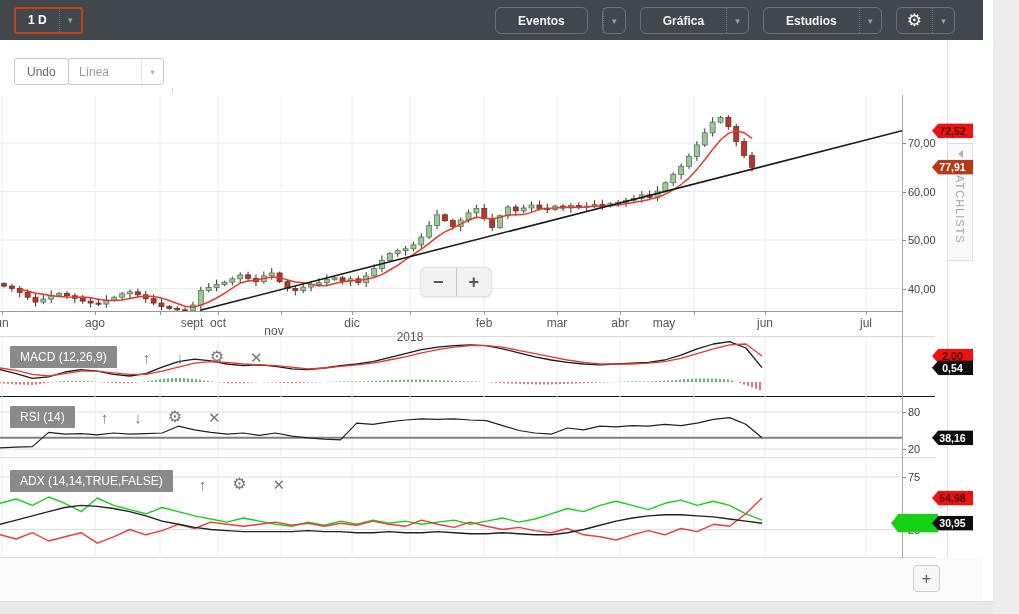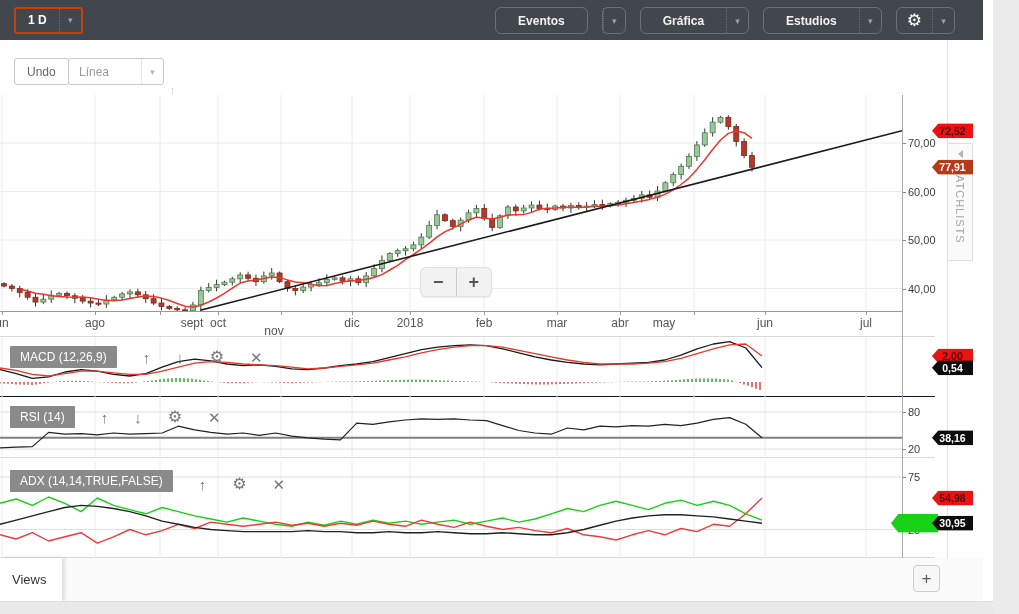--- a/index.html
+++ b/index.html
@@ -399,21 +399,21 @@
         <div class="x-label" style="left: 95px;">ago</div>
         <div class="x-tick" style="left: 160px;"></div>
         <div class="x-label" style="left: 160px; margin-left: 32px;">sept</div>
         <div class="x-tick" style="left: 218px;"></div>
         <div class="x-label" style="left: 218px;">oct</div>
         <div class="x-tick" style="left: 281px;"></div>
         <div class="x-label" style="left: 274px; margin-top: 8px;">nov</div>
         <div class="x-tick" style="left: 352px;"></div>
         <div class="x-label" style="left: 352px;">dic</div>
         <div class="x-tick" style="left: 410px;"></div>
-        <div class="x-label" style="left: 410px;">2018</div>
+        <div class="x-label" style="left: 410px; margin-top: 14px;">2018</div>
         <div class="x-tick" style="left: 484px;"></div>
         <div class="x-label" style="left: 484px;">feb</div>
         <div class="x-tick" style="left: 557px;"></div>
         <div class="x-label" style="left: 557px;">mar</div>
         <div class="x-tick" style="left: 620px;"></div>
         <div class="x-label" style="left: 620px;">abr</div>
         <div class="x-tick" style="left: 694px;"></div>
         <div class="x-label" style="left: 664px;">may</div>
         <div class="x-tick" style="left: 765px;"></div>
         <div class="x-label" style="left: 765px;">jun</div>
@@ -714,19 +714,18 @@
     <div class="axis-vline"></div>
   </div>
 
   <div class="wl-divider"></div>
   <div class="wl-tab">
     <span class="wl-arrow"></span>
     <span class="wl-text">WATCHLISTS</span>
   </div>
 
   <div class="bottombar">
-    <div class="views-tab">Views</div>
     <div class="plus-btn">+</div>
   </div>
   <div class="bottom-strip"></div>
 
   <div class="right-edge"></div>
 </div>
 
 </body></html>

